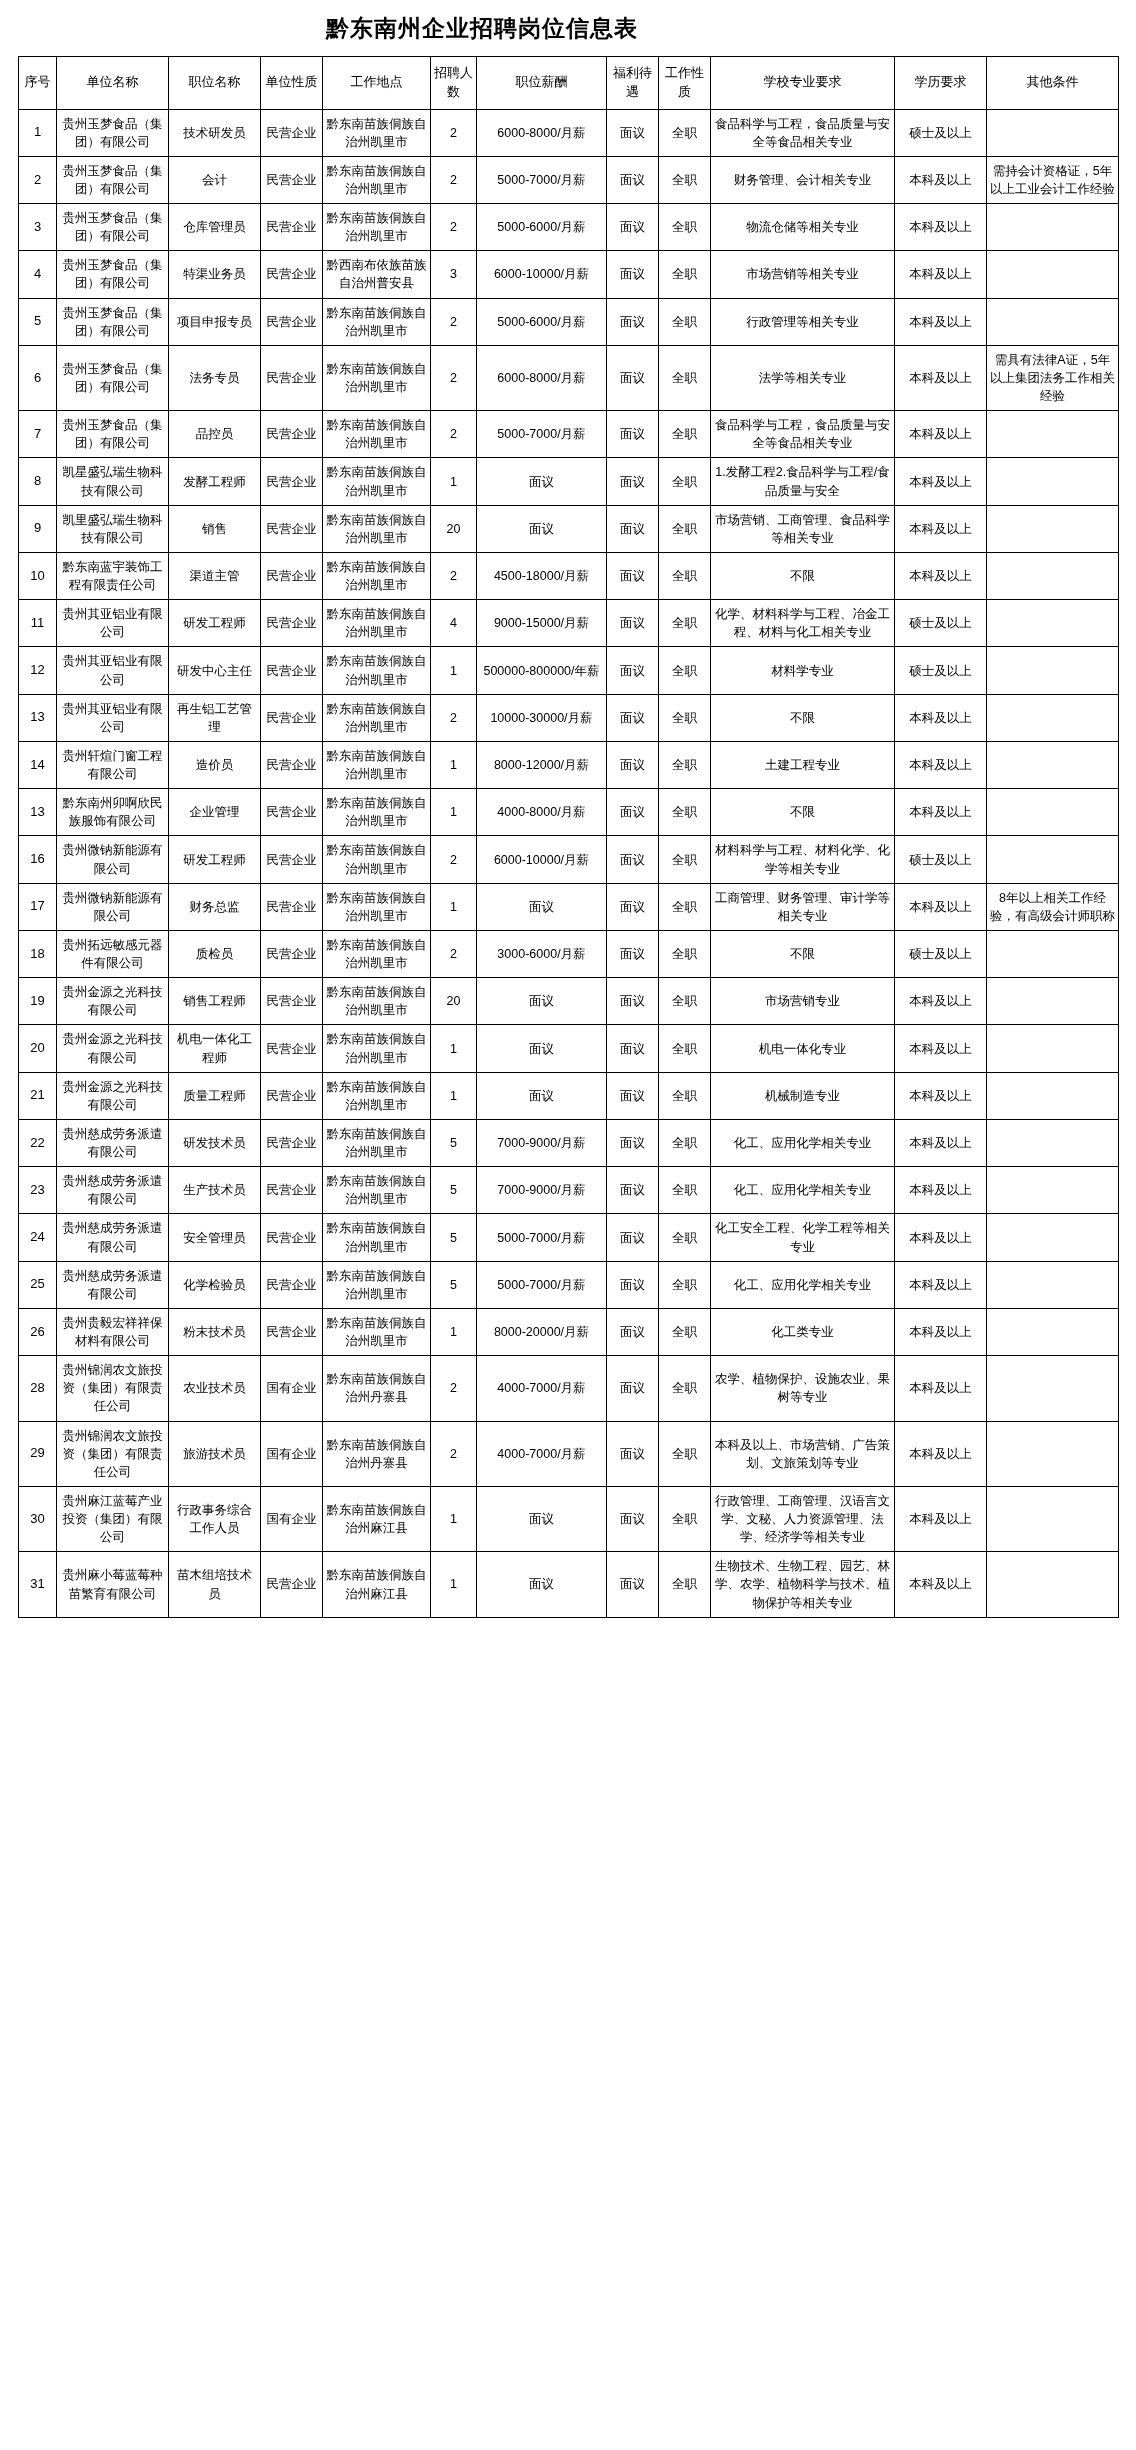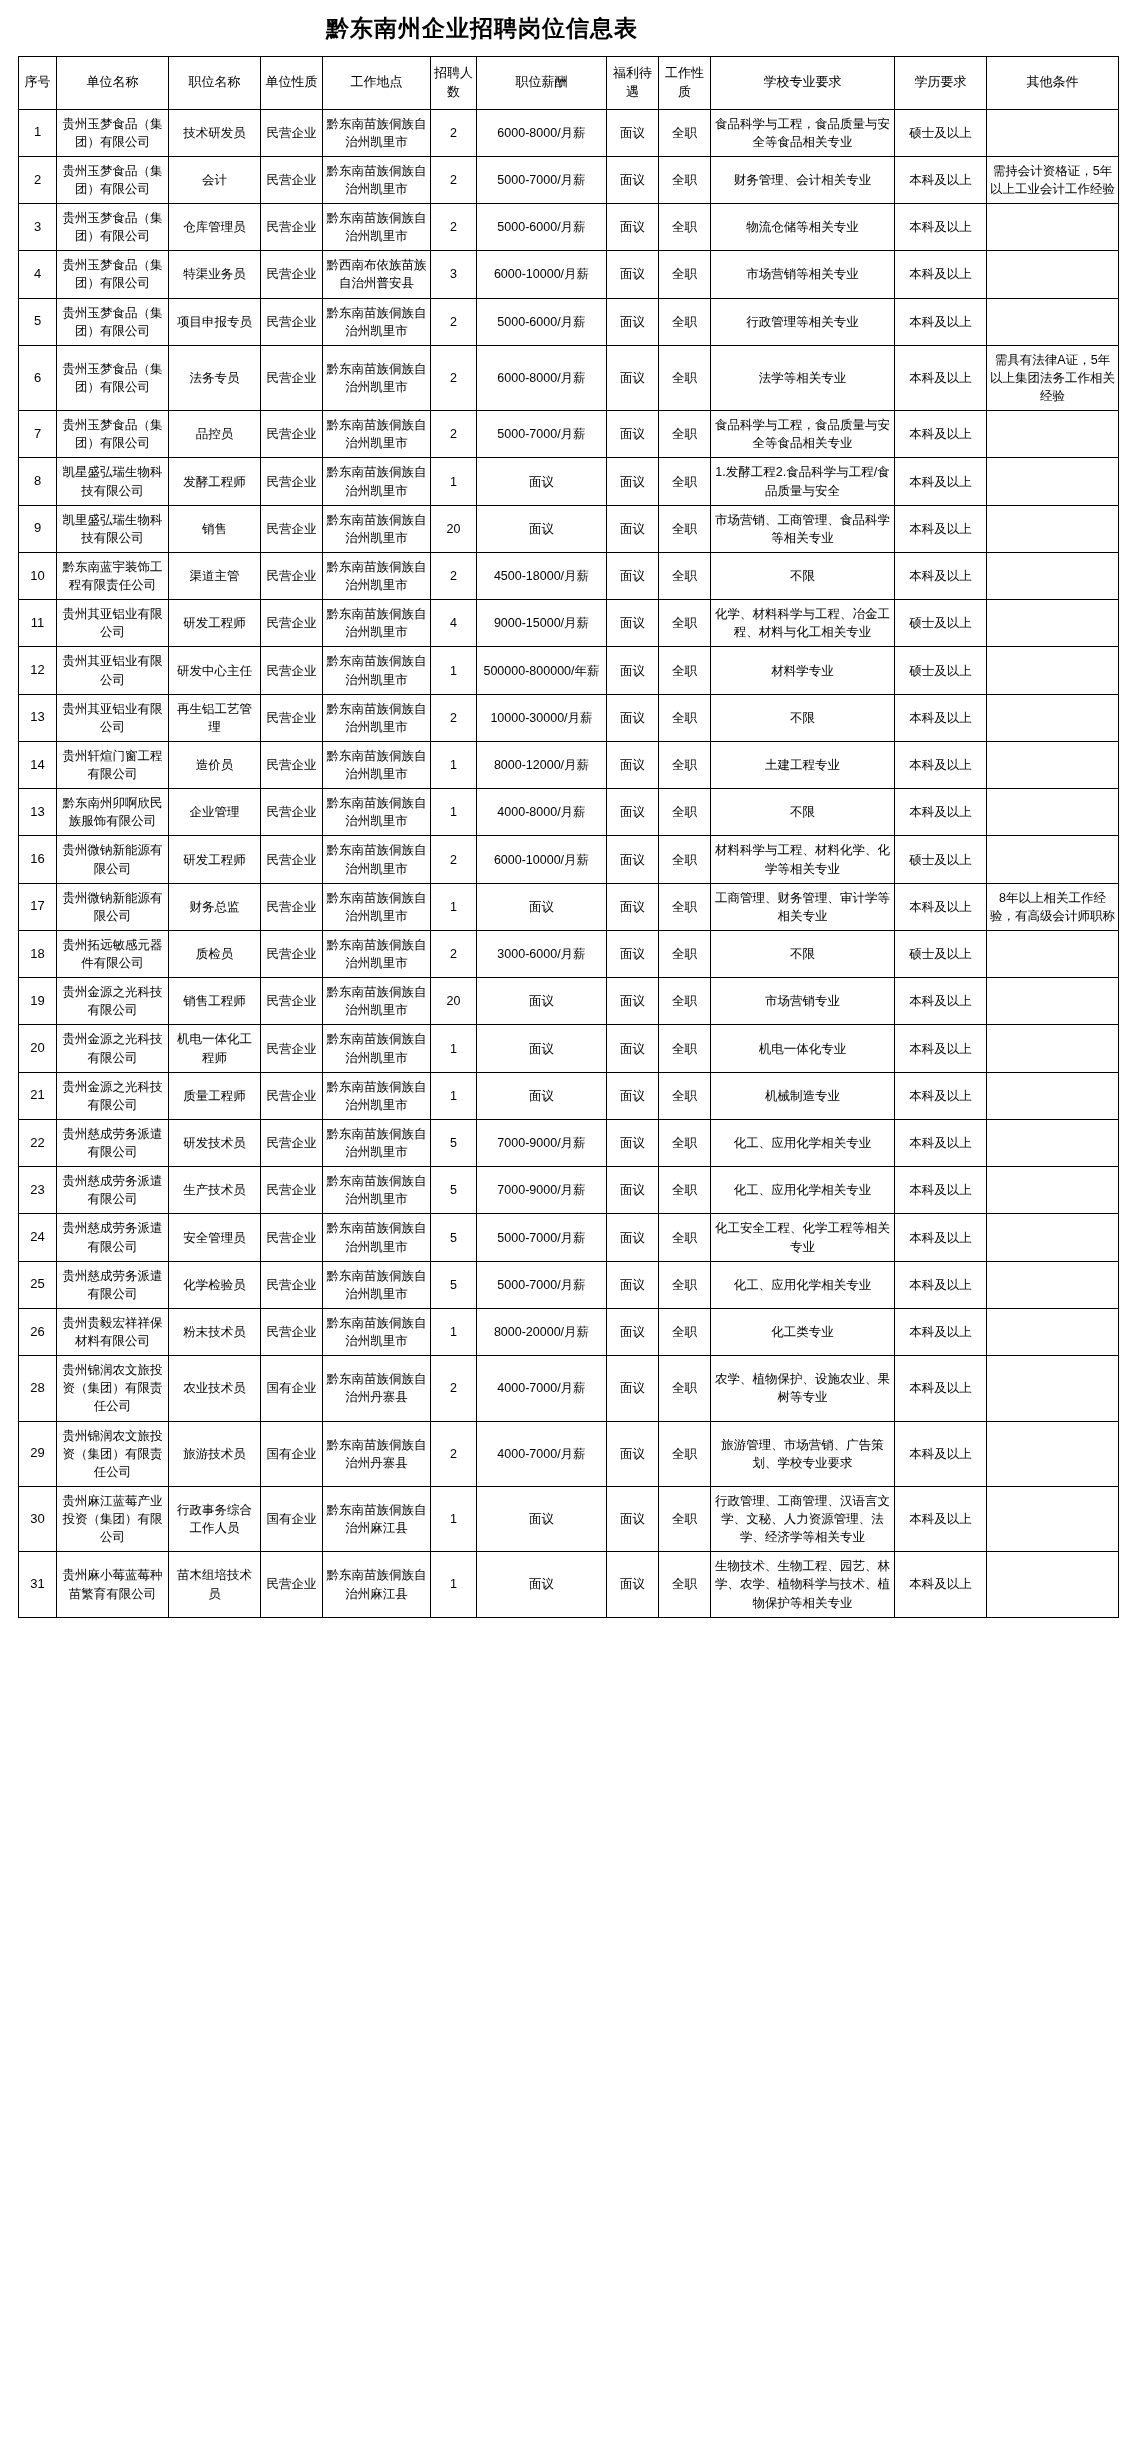--- a/index.html
+++ b/index.html
@@ -481,21 +481,21 @@
         <tr>
           <td class="cell-idx">29</td>
           <td>贵州锦润农文旅投资（集团）有限责任公司</td>
           <td>旅游技术员</td>
           <td>国有企业</td>
           <td>黔东南苗族侗族自治州丹寨县</td>
           <td>2</td>
           <td>4000-7000/月薪</td>
           <td>面议</td>
           <td>全职</td>
-          <td>旅游管理、市场营销、广告策划、学校专业要求</td>
+          <td>本科及以上、市场营销、广告策划、文旅策划等专业</td>
           <td>本科及以上</td>
           <td></td>
         </tr>
         <tr>
           <td class="cell-idx">30</td>
           <td>贵州麻江蓝莓产业投资（集团）有限公司</td>
           <td>行政事务综合工作人员</td>
           <td>国有企业</td>
           <td>黔东南苗族侗族自治州麻江县</td>
           <td>1</td>

